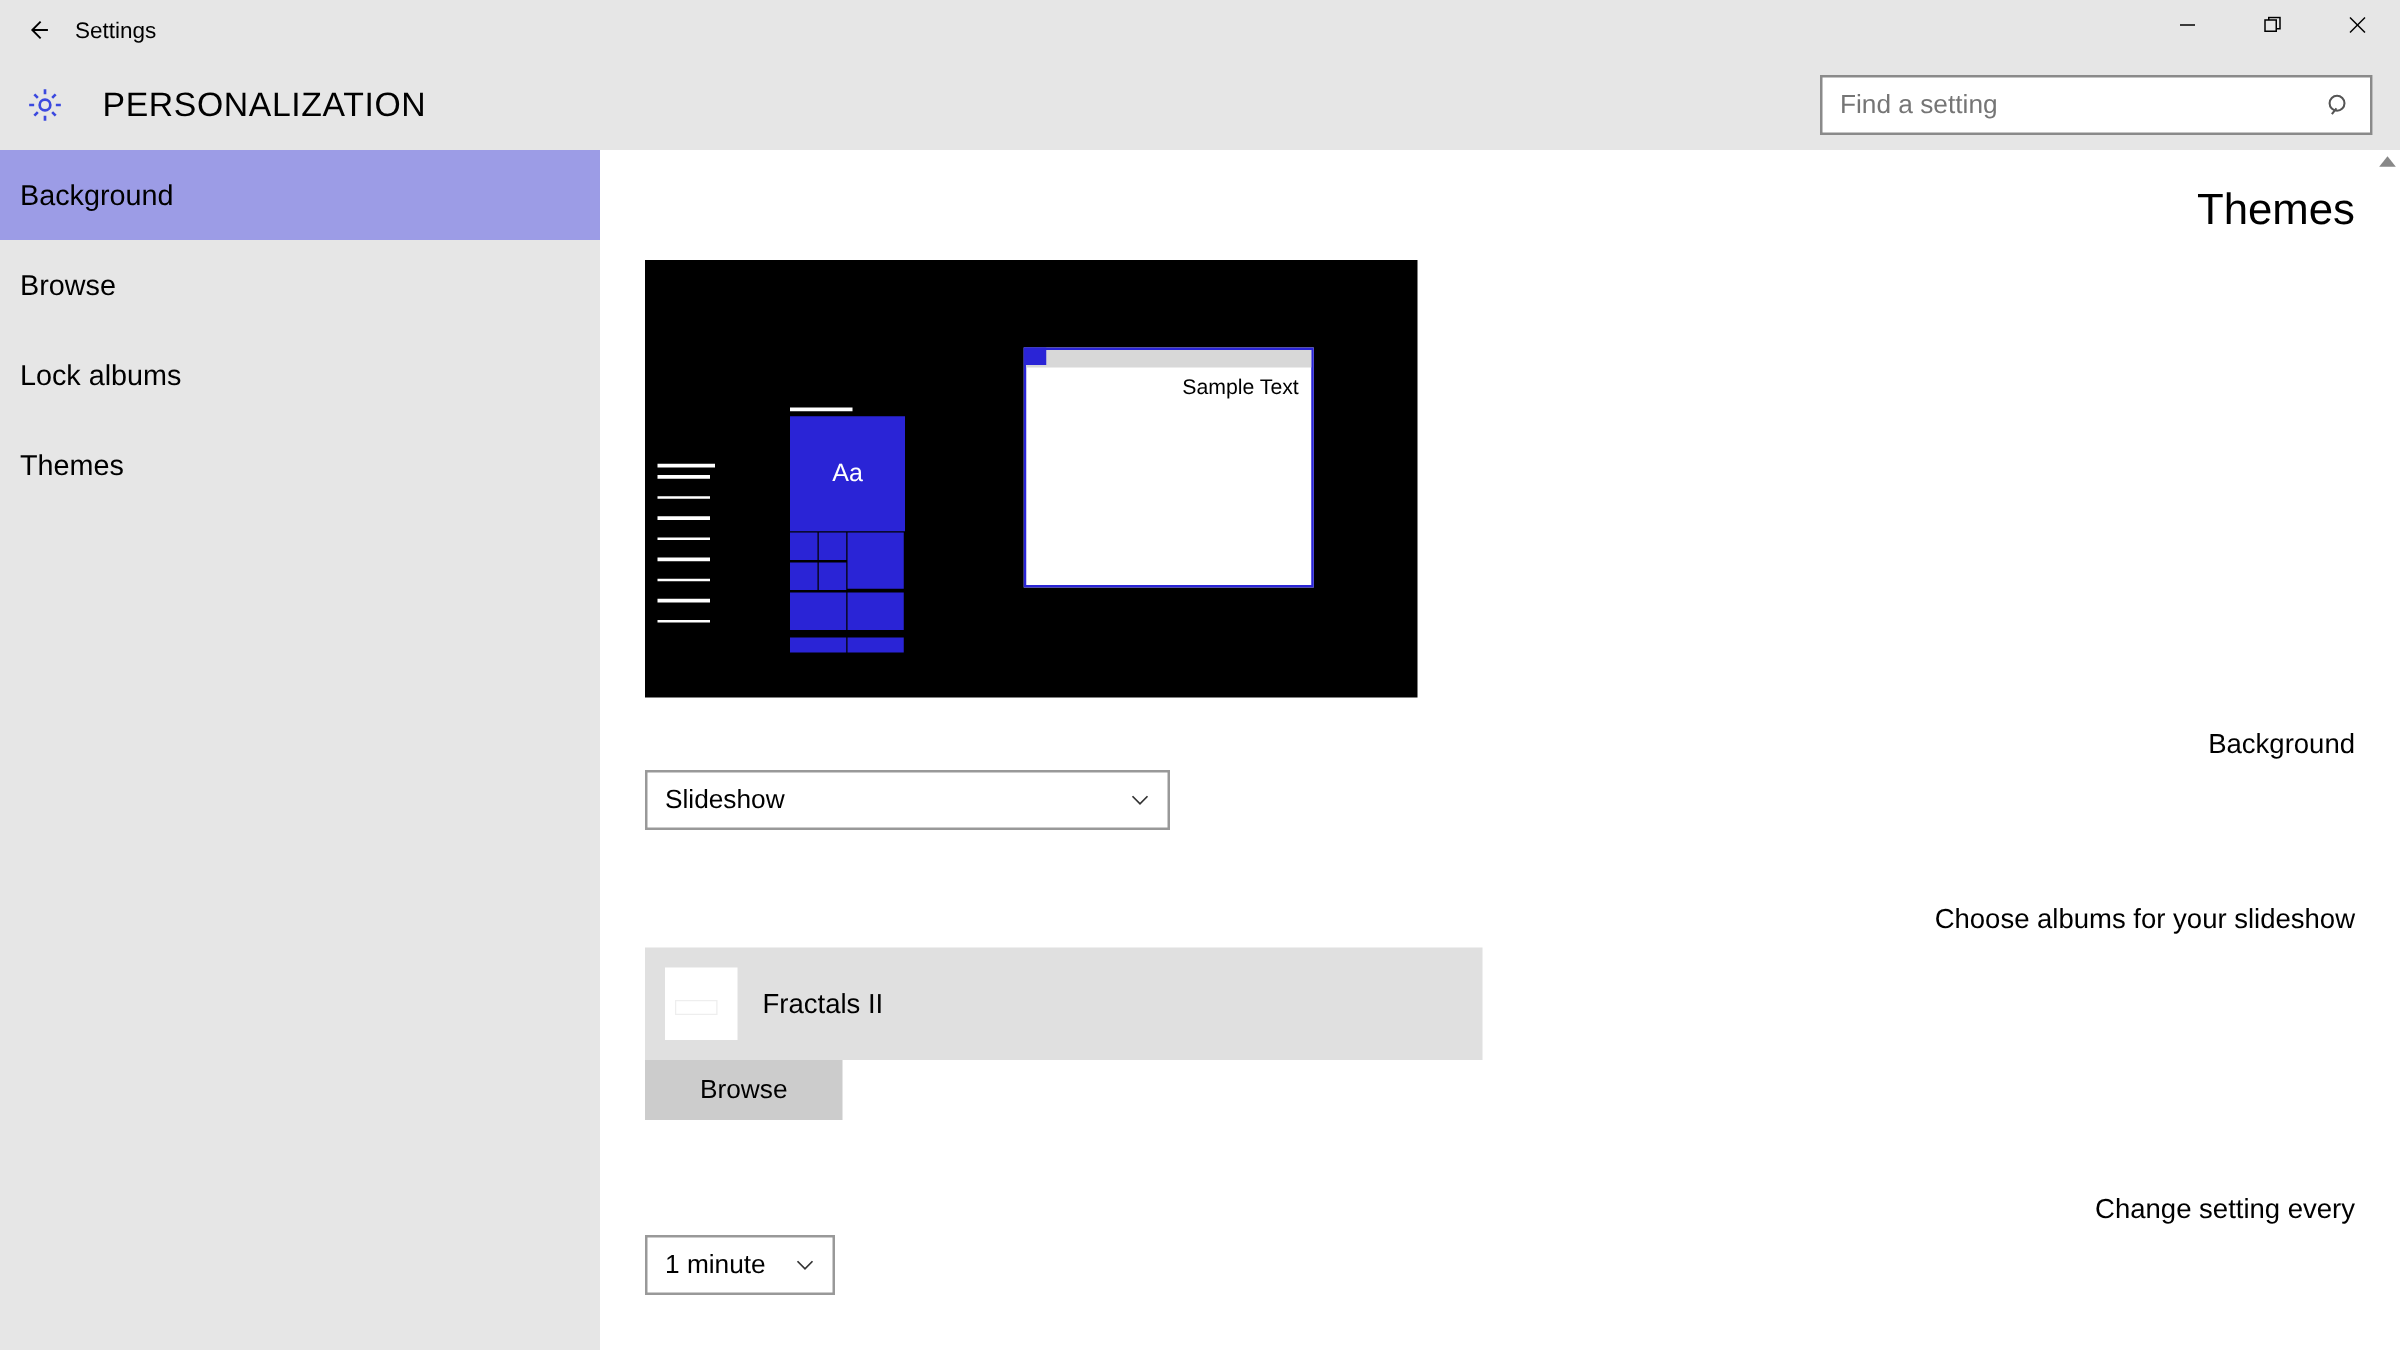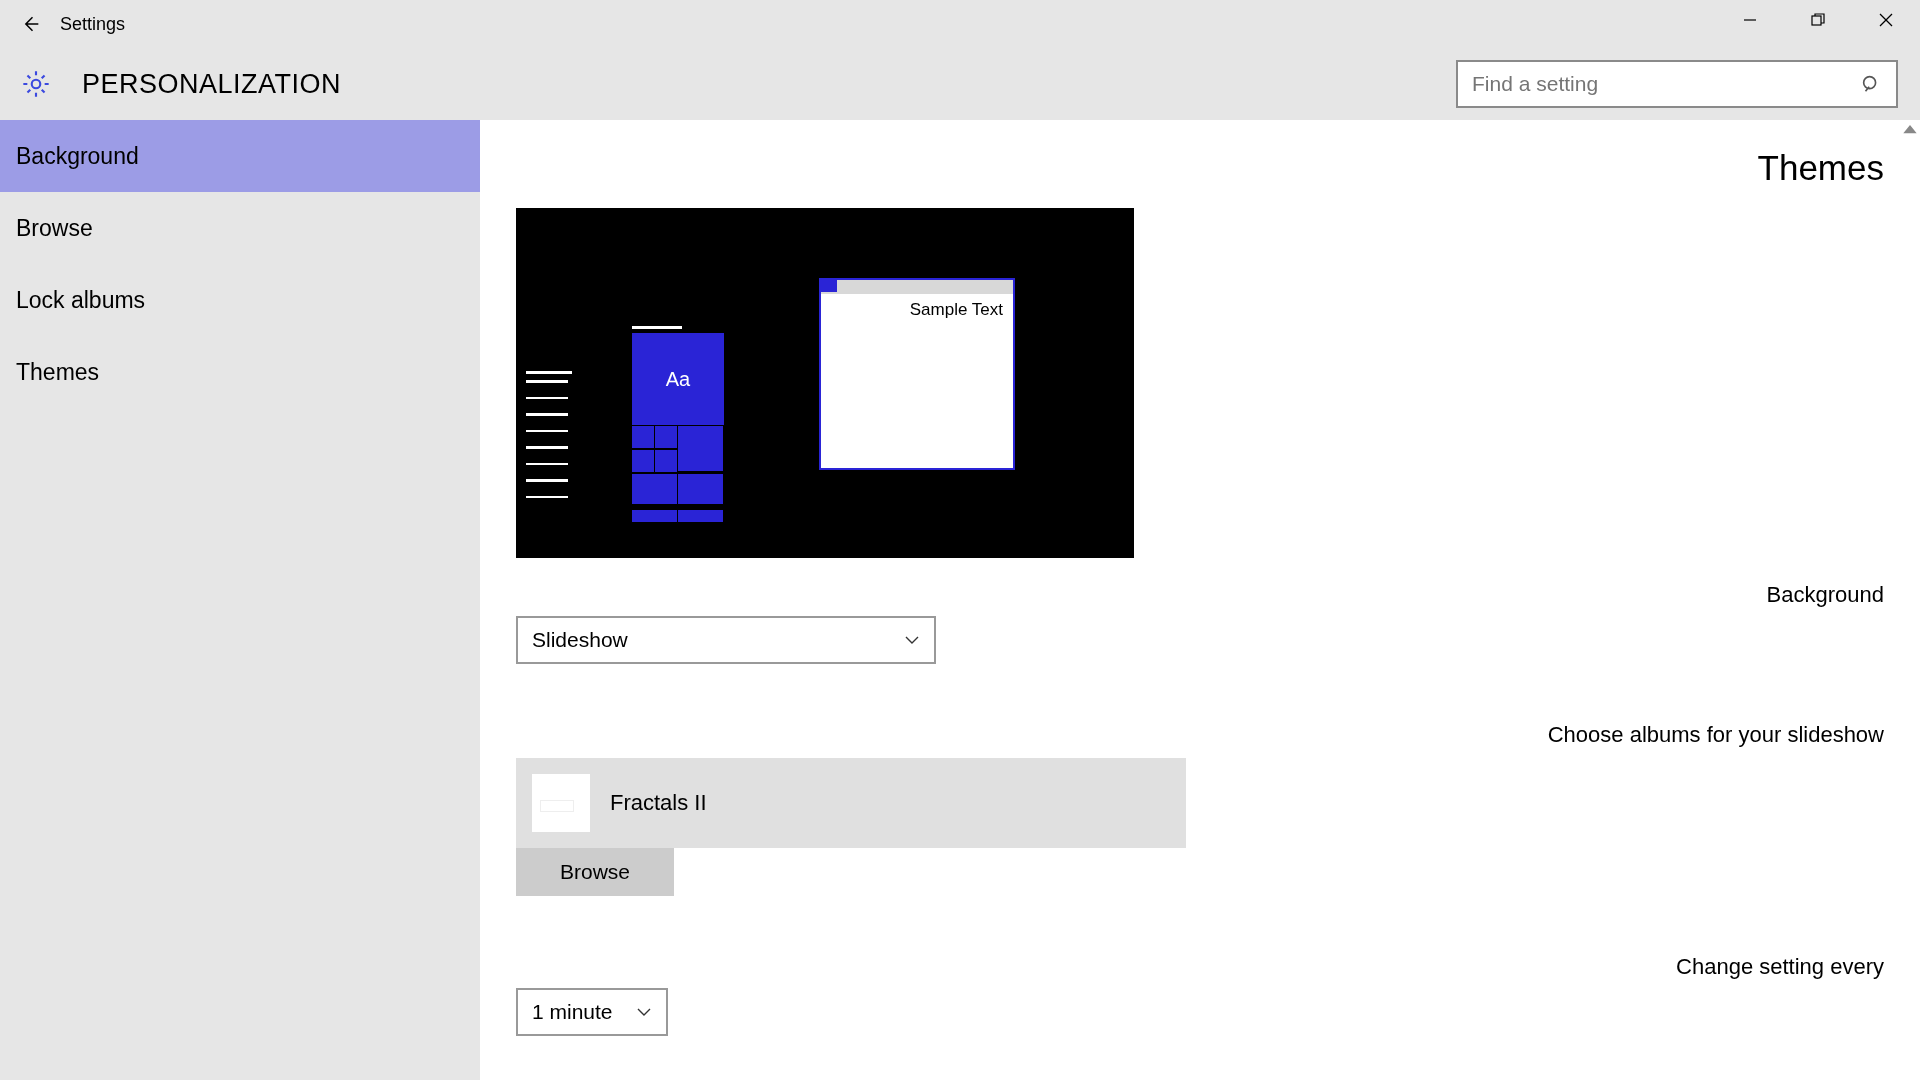--- a/index.html
+++ b/index.html
@@ -39,21 +39,21 @@
   .preview-taskbar .bar-line.top { width: 46px; height: 3px; margin-bottom: 6px; }
   .preview-tiles { position: absolute; left: 116px; top: 118px; width: 92px; }
   .preview-tiles .tile-top-bar { width: 50px; height: 3px; background:#fff; margin-bottom: 4px; margin-left:0; }
   .tile-large { width: 92px; height: 92px; background: #2a24d6; display: flex; align-items: center; justify-content: center; color: #fff; font-size: 20px; margin-bottom: 1px; }
   .tile-row { display: flex; gap: 1px; margin-bottom: 1px; }
   .tile-med { width: 45px; height: 30px; background: #2a24d6; }
   .tile-sm { width: 22px; height: 22px; background: #2a24d6; }
   .tile-wide { width: 45px; height: 45px; background: #2a24d6; }
   .tile-bottom-row { display:flex; gap:1px; margin-top:6px; }
   .tile-b { width: 45px; height: 12px; background: #2a24d6; }
-  .preview-window { position: absolute; left: 303px; top: 70px; width: 196px; height: 192px; background: #fff; border: 2px solid #2a24d6; }
+  .preview-window { position: absolute; left: 303px; top: 70px; width: 232px; height: 192px; background: #fff; border: 2px solid #2a24d6; }
   .preview-window-titlebar { height: 14px; background: #d8d8d8; position: relative; }
   .preview-window-titlebar .corner { position: absolute; left: -2px; top: -2px; width: 18px; height: 14px; background: #2a24d6; }
   .preview-window-content { padding: 6px 10px; font-size: 17px; color: #000; }
 
   
   .label { font-size: 22px; color: #000; margin-bottom: 8px; margin-top: 20px; }
   .label.first { margin-top: 4px; }
   .select { width: 420px; height: 48px; border: 2px solid #999; background: #fff; font-size: 21px; padding: 0 14px; display: flex; align-items: center; justify-content: space-between; cursor: pointer; }
   .select.small { width: 152px; }
   .chevron { width: 16px; height: 16px; }

